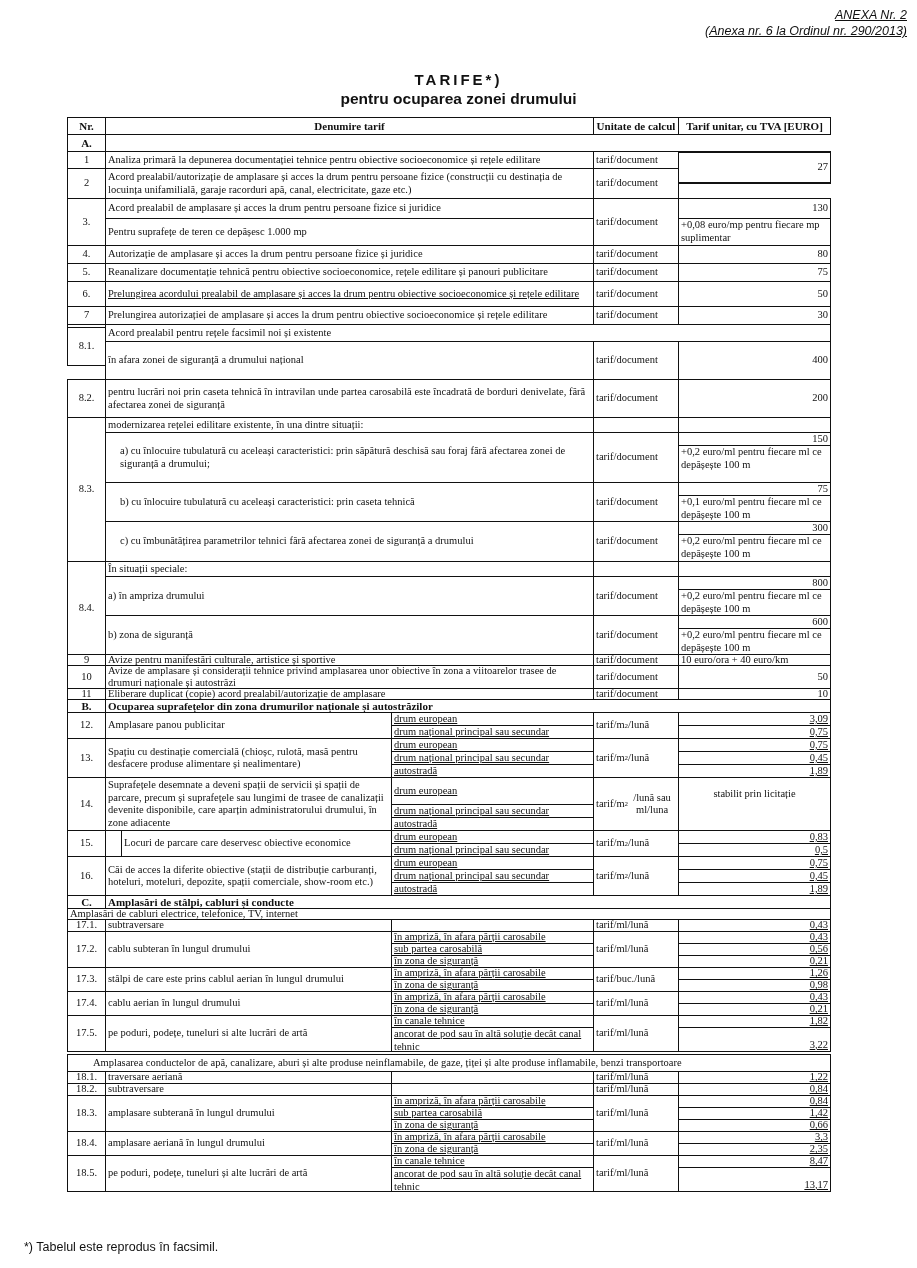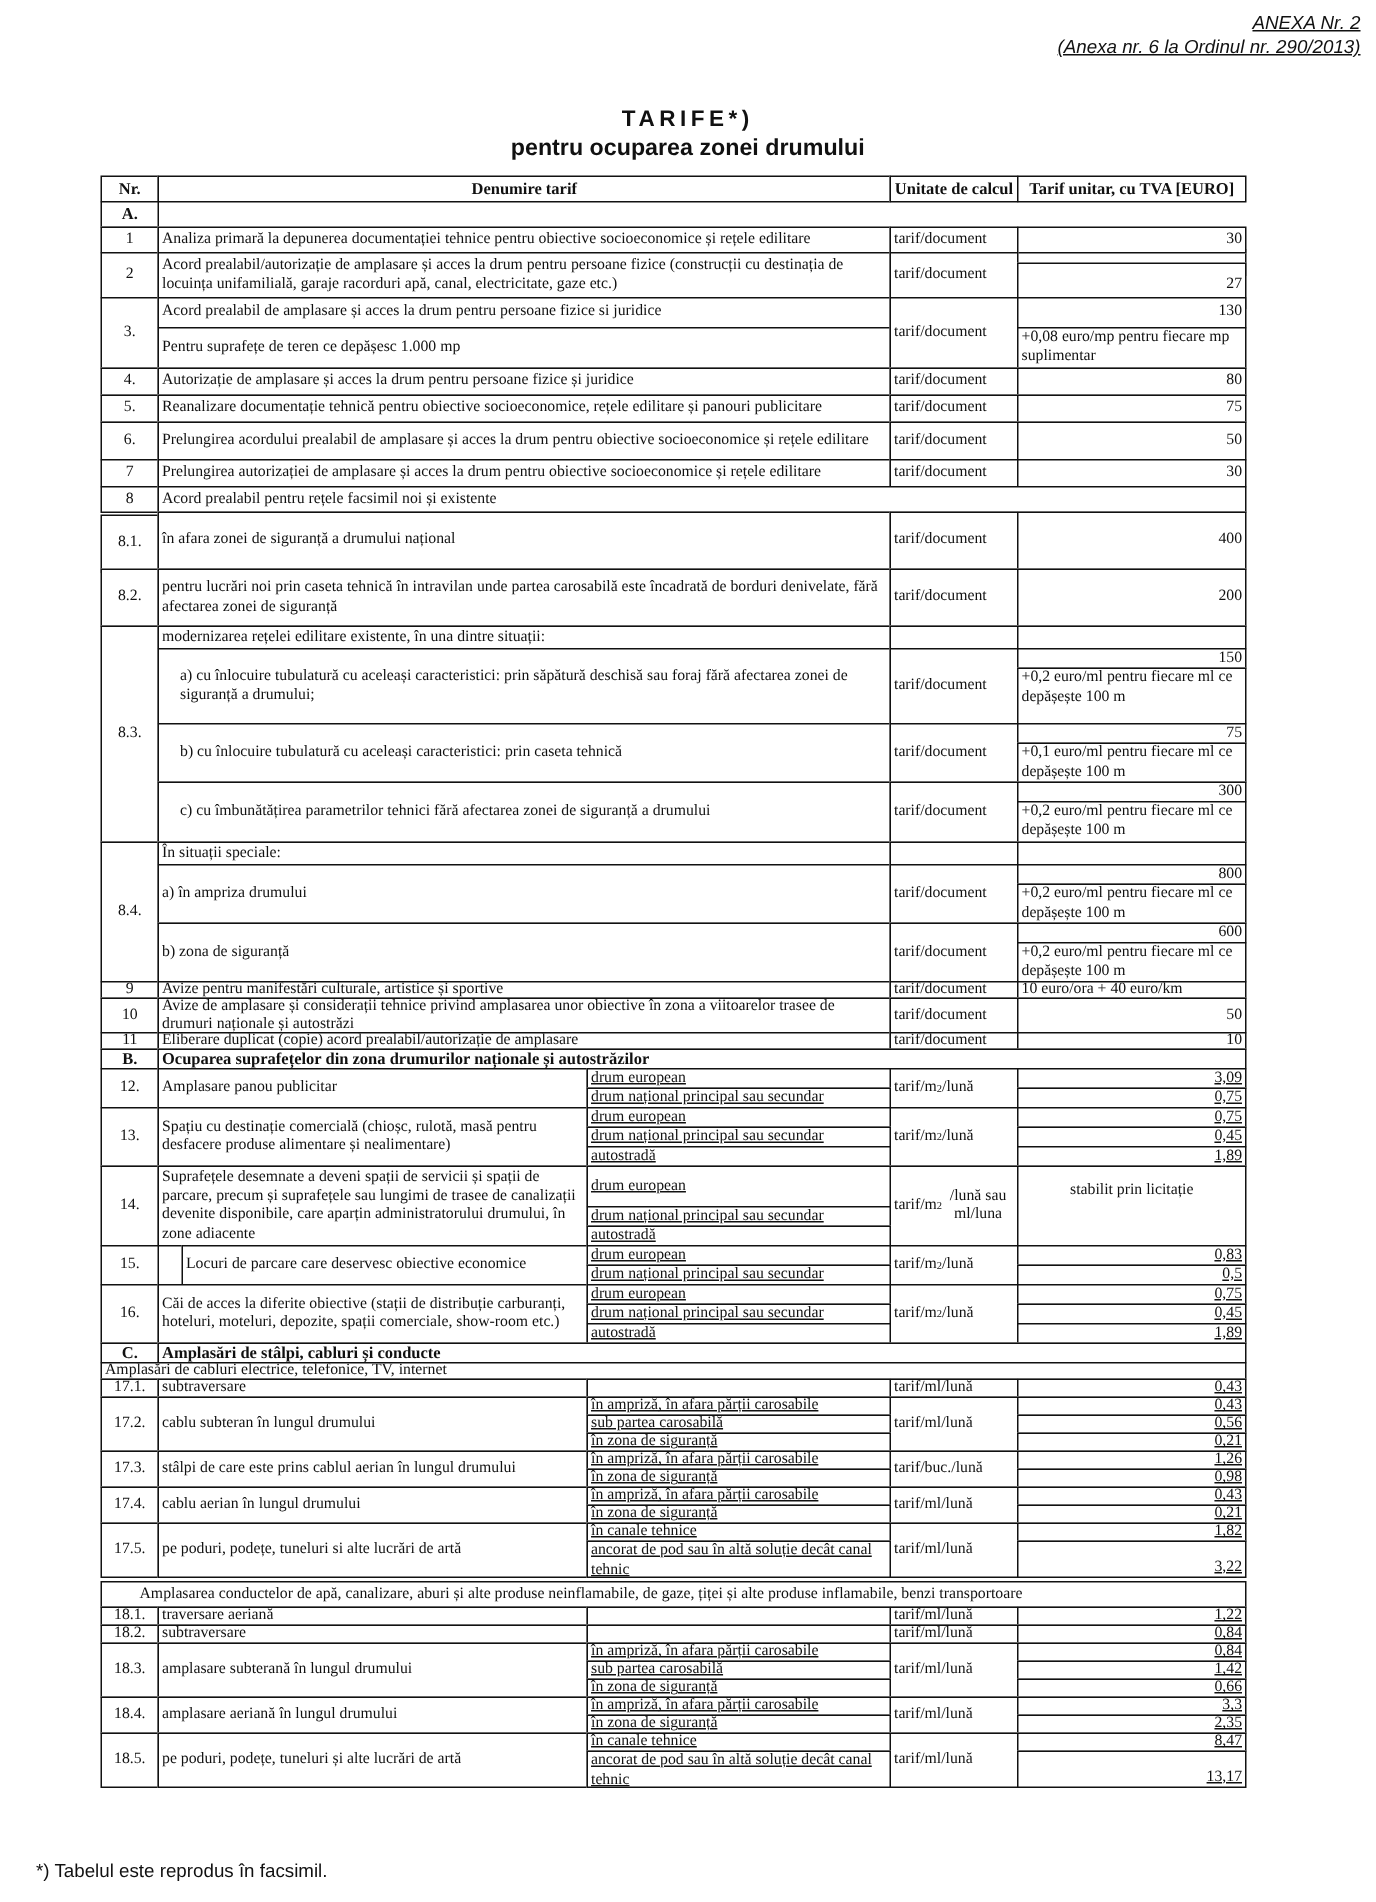--- a/index.html
+++ b/index.html
@@ -38,46 +38,46 @@
     <div class="c center bold thick" style="left: 678px; top: 117px; width: 153px; height: 18px;">Tarif unitar, cu TVA [EURO]</div>
     <div class="c center bold thick" style="left: 67px; top: 134px; width: 39px; height: 18px;">A.</div>
     <div class="c bold thick" style="left: 105px; top: 134px; width: 726px; height: 18px; margin-top: 32px;">Acord prealabil și autorizație de amplasare și acces la drum</div>
     <div class="c center thick" style="left: 67px; top: 151px; width: 39px; height: 18px;">1</div>
     <div class="c  thick" style="left: 105px; top: 151px; width: 489px; height: 18px;">Analiza primară la depunerea documentației tehnice pentru obiective socioeconomice și rețele edilitare</div>
     <div class="c  thick" style="left: 593px; top: 151px; width: 86px; height: 18px;">tarif/document</div>
     <div class="c right thick" style="left: 678px; top: 151px; width: 153px; height: 18px;">30</div>
     <div class="c center thick" style="left: 67px; top: 168px; width: 39px; height: 31px;">2</div>
     <div class="c  thick" style="left: 105px; top: 168px; width: 489px; height: 31px;">Acord prealabil/autorizație de amplasare și acces la drum pentru persoane fizice (construcții cu destinația de locuința unifamilială, garaje racorduri apă, canal, electricitate, gaze etc.)</div>
     <div class="c  thick" style="left: 593px; top: 168px; width: 86px; height: 31px;">tarif/document</div>
-    <div class="c right thick" style="left: 678px; top: 175px; width: 153px; height: 31px;">27</div>
+    <div class="c right thick" style="left: 678px; top: 152px; width: 153px; height: 31px;">27</div>
     <div class="c center thick" style="left: 67px; top: 198px; width: 39px; height: 48px;">3.</div>
     <div class="c  thick" style="left: 105px; top: 198px; width: 489px; height: 21px;">Acord prealabil de amplasare și acces la drum pentru persoane fizice si juridice</div>
     <div class="c  thick" style="left: 105px; top: 218px; width: 489px; height: 28px;">Pentru suprafețe de teren ce depășesc 1.000 mp</div>
     <div class="c  thick" style="left: 593px; top: 198px; width: 86px; height: 48px;">tarif/document</div>
     <div class="c right thick" style="left: 678px; top: 198px; width: 153px; height: 21px;">130</div>
     <div class="c top thick" style="left: 678px; top: 218px; width: 153px; height: 28px;">+0,08 euro/mp pentru fiecare mp suplimentar</div>
     <div class="c center thick" style="left: 67px; top: 245px; width: 39px; height: 19px;">4.</div>
     <div class="c  thick" style="left: 105px; top: 245px; width: 489px; height: 19px;">Autorizație de amplasare și acces la drum pentru persoane fizice și juridice</div>
     <div class="c  thick" style="left: 593px; top: 245px; width: 86px; height: 19px;">tarif/document</div>
     <div class="c right thick" style="left: 678px; top: 245px; width: 153px; height: 19px;">80</div>
     <div class="c center thick" style="left: 67px; top: 263px; width: 39px; height: 19px;">5.</div>
     <div class="c  thick" style="left: 105px; top: 263px; width: 489px; height: 19px;">Reanalizare documentație tehnică pentru obiective socioeconomice, rețele edilitare și panouri publicitare</div>
     <div class="c  thick" style="left: 593px; top: 263px; width: 86px; height: 19px;">tarif/document</div>
     <div class="c right thick" style="left: 678px; top: 263px; width: 153px; height: 19px;">75</div>
     <div class="c center thick" style="left: 67px; top: 281px; width: 39px; height: 26px;">6.</div>
-    <div class="c  thick" style="left: 105px; top: 281px; width: 489px; height: 26px;">Prelungirea  acordului prealabil  de amplasare și acces la drum pentru obiective socioeconomice și rețele edilitare</div>
+    <div class="c  thick" style="left: 105px; top: 281px; width: 489px; height: 26px; text-decoration: underline;">Prelungirea  acordului prealabil  de amplasare și acces la drum pentru obiective socioeconomice și rețele edilitare</div>
     <div class="c  thick" style="left: 593px; top: 281px; width: 86px; height: 26px;">tarif/document</div>
     <div class="c right thick" style="left: 678px; top: 281px; width: 153px; height: 26px;">50</div>
     <div class="c center thick" style="left: 67px; top: 306px; width: 39px; height: 19px;">7</div>
     <div class="c  thick" style="left: 105px; top: 306px; width: 489px; height: 19px;">Prelungirea  autorizației de amplasare și acces la drum pentru obiective socioeconomice și rețele edilitare</div>
     <div class="c  thick" style="left: 593px; top: 306px; width: 86px; height: 19px;">tarif/document</div>
     <div class="c right thick" style="left: 678px; top: 306px; width: 153px; height: 19px;">30</div>
     <div class="c center thick" style="left: 67px; top: 324px; width: 39px; height: 18px;">8</div>
     <div class="c  thick" style="left: 105px; top: 324px; width: 726px; height: 18px;">Acord prealabil pentru rețele facsimil noi și existente</div>
-    <div class="c center thick" style="left: 67px; top: 343px; width: 39px; height: 39px;">8.1.</div>
+    <div class="c center thick" style="left: 67px; top: 327px; width: 39px; height: 39px;">8.1.</div>
     <div class="c  thick" style="left: 105px; top: 341px; width: 489px; height: 39px;">în afara zonei de siguranță a drumului național</div>
     <div class="c  thick" style="left: 593px; top: 341px; width: 86px; height: 39px;">tarif/document</div>
     <div class="c right thick" style="left: 678px; top: 341px; width: 153px; height: 39px;">400</div>
     <div class="c center thick" style="left: 67px; top: 379px; width: 39px; height: 39px;">8.2.</div>
     <div class="c  thick" style="left: 105px; top: 379px; width: 489px; height: 39px;">pentru lucrări noi prin caseta tehnică în intravilan unde partea carosabilă este încadrată de borduri denivelate, fără afectarea zonei de siguranță</div>
     <div class="c  thick" style="left: 593px; top: 379px; width: 86px; height: 39px;">tarif/document</div>
     <div class="c right thick" style="left: 678px; top: 379px; width: 153px; height: 39px;">200</div>
     <div class="c center thick" style="left: 67px; top: 417px; width: 39px; height: 145px;">8.3.</div>
     <div class="c thick" style="left: 105px; top: 417px; width: 489px; height: 16px;">modernizarea rețelei edilitare existente, în una dintre situații:</div>
     <div class="c thick" style="left: 593px; top: 417px; width: 86px; height: 16px;"></div>

